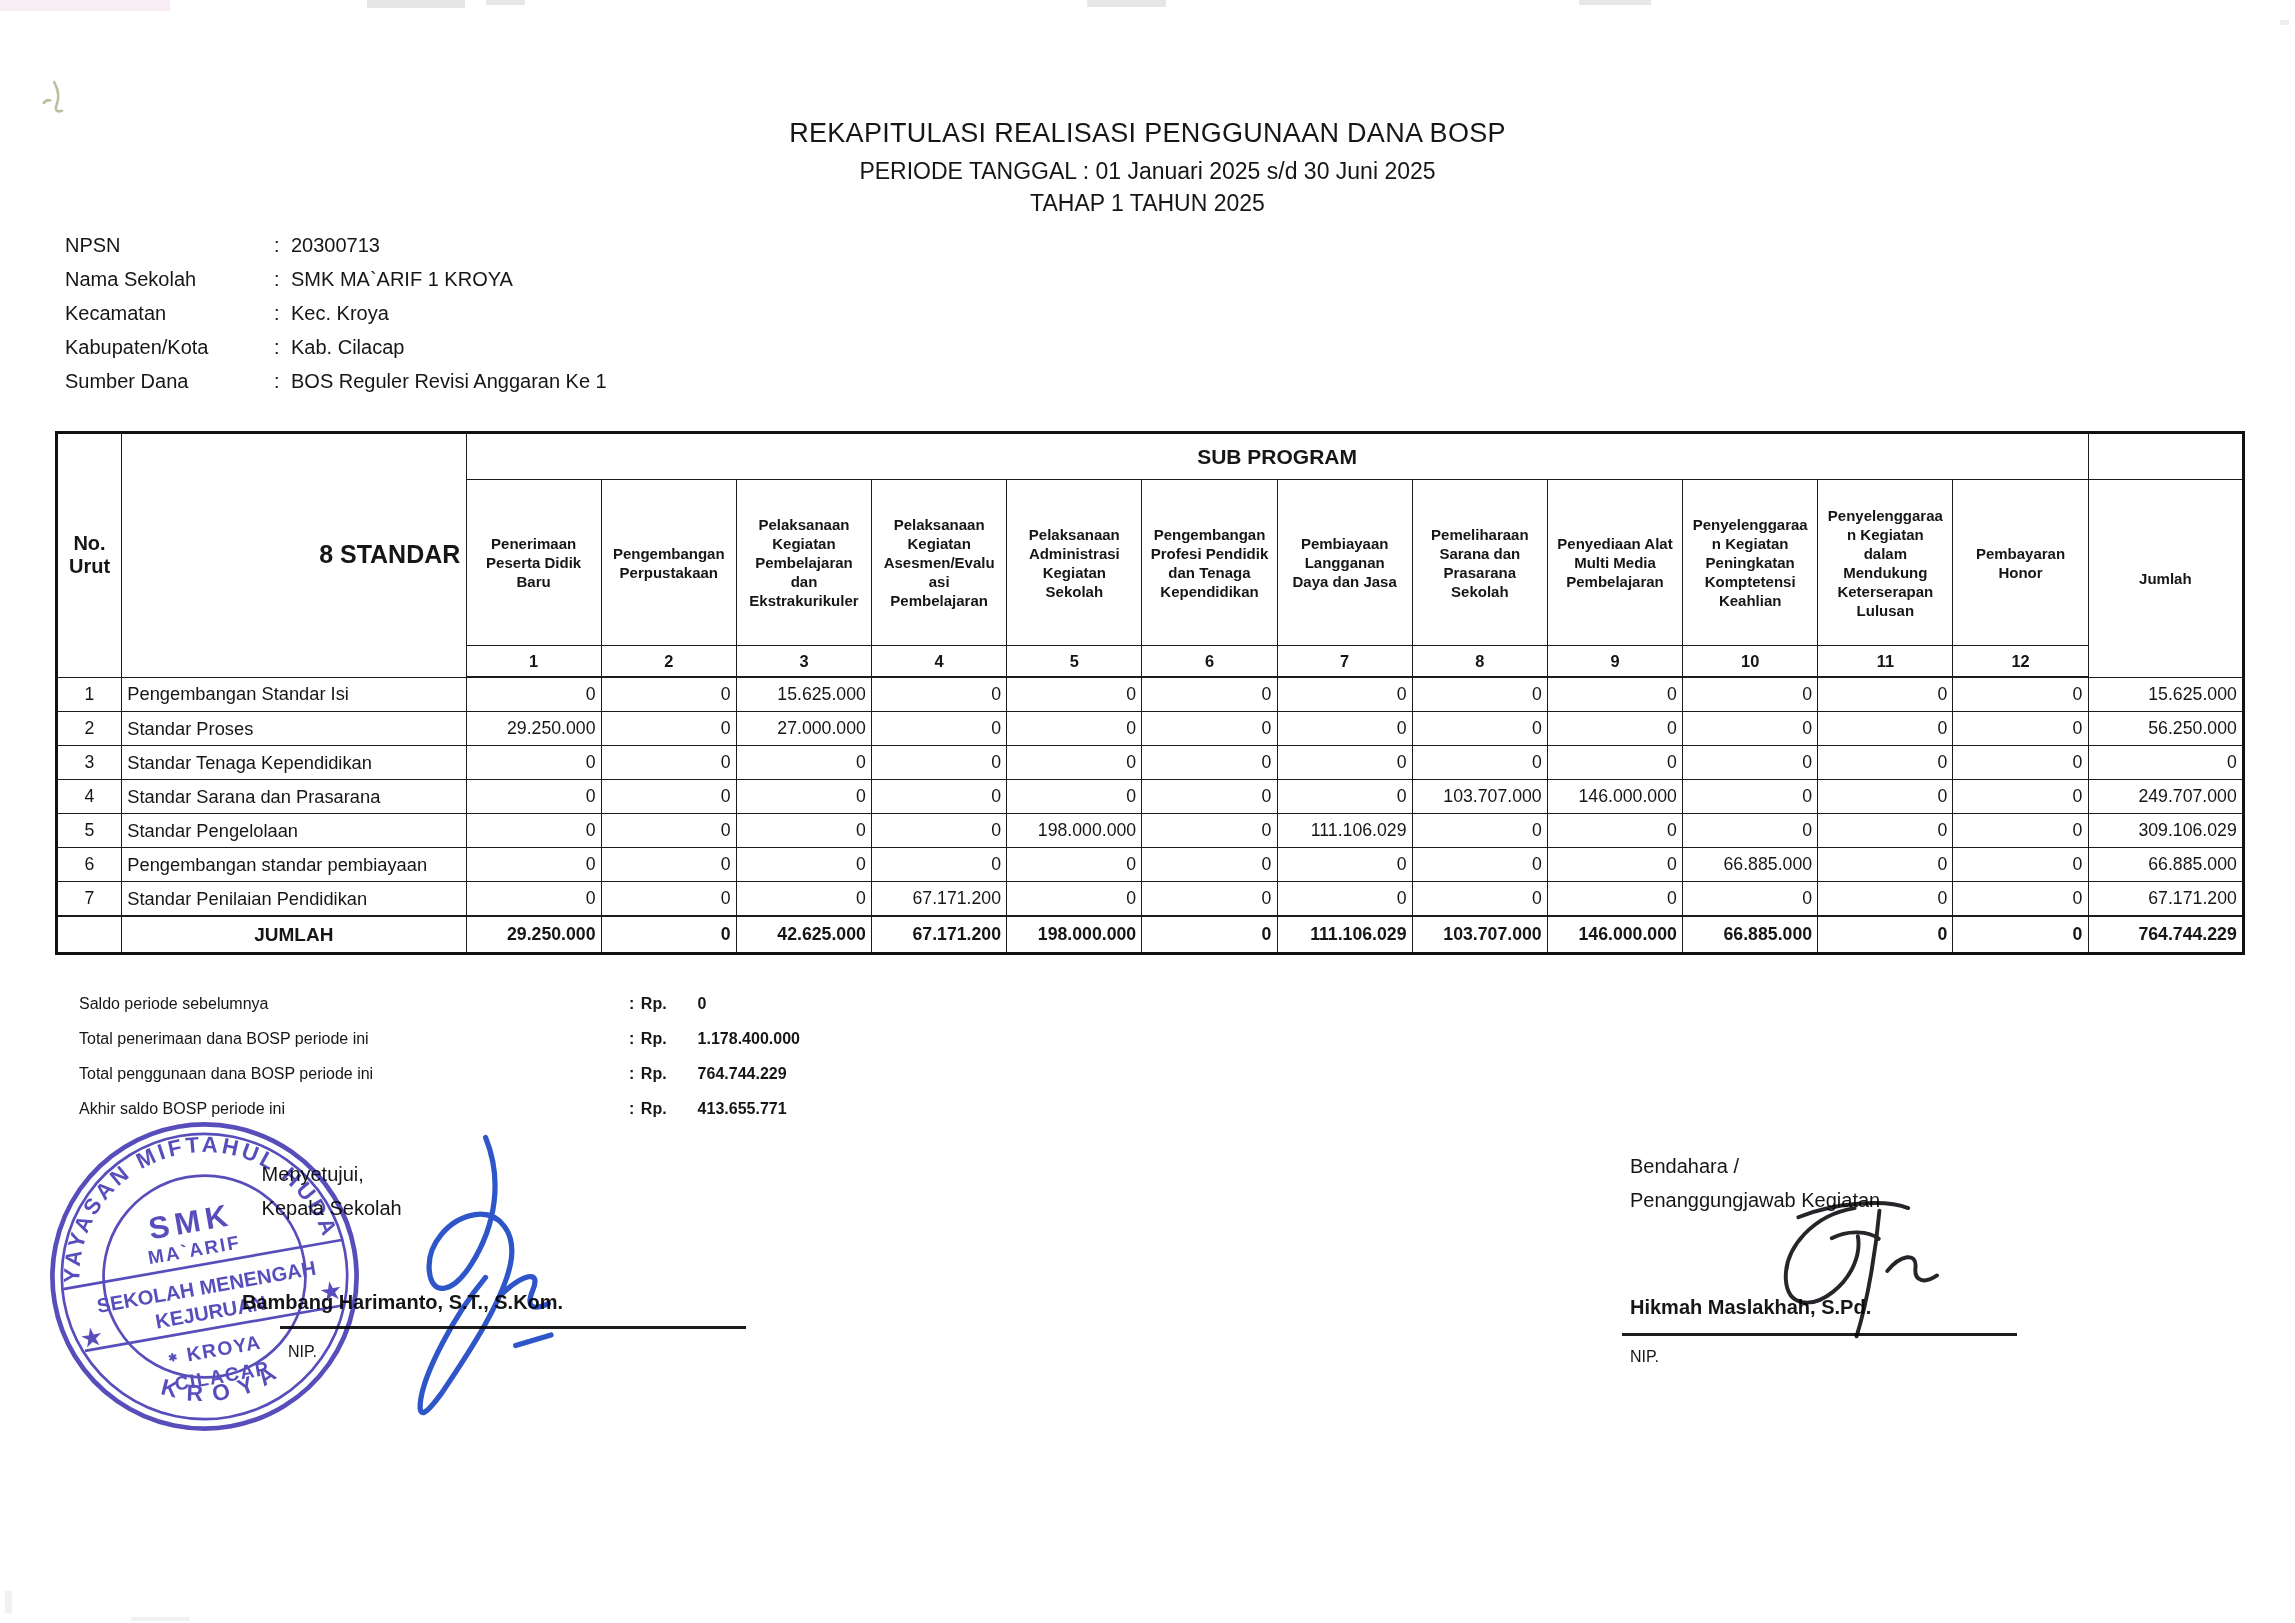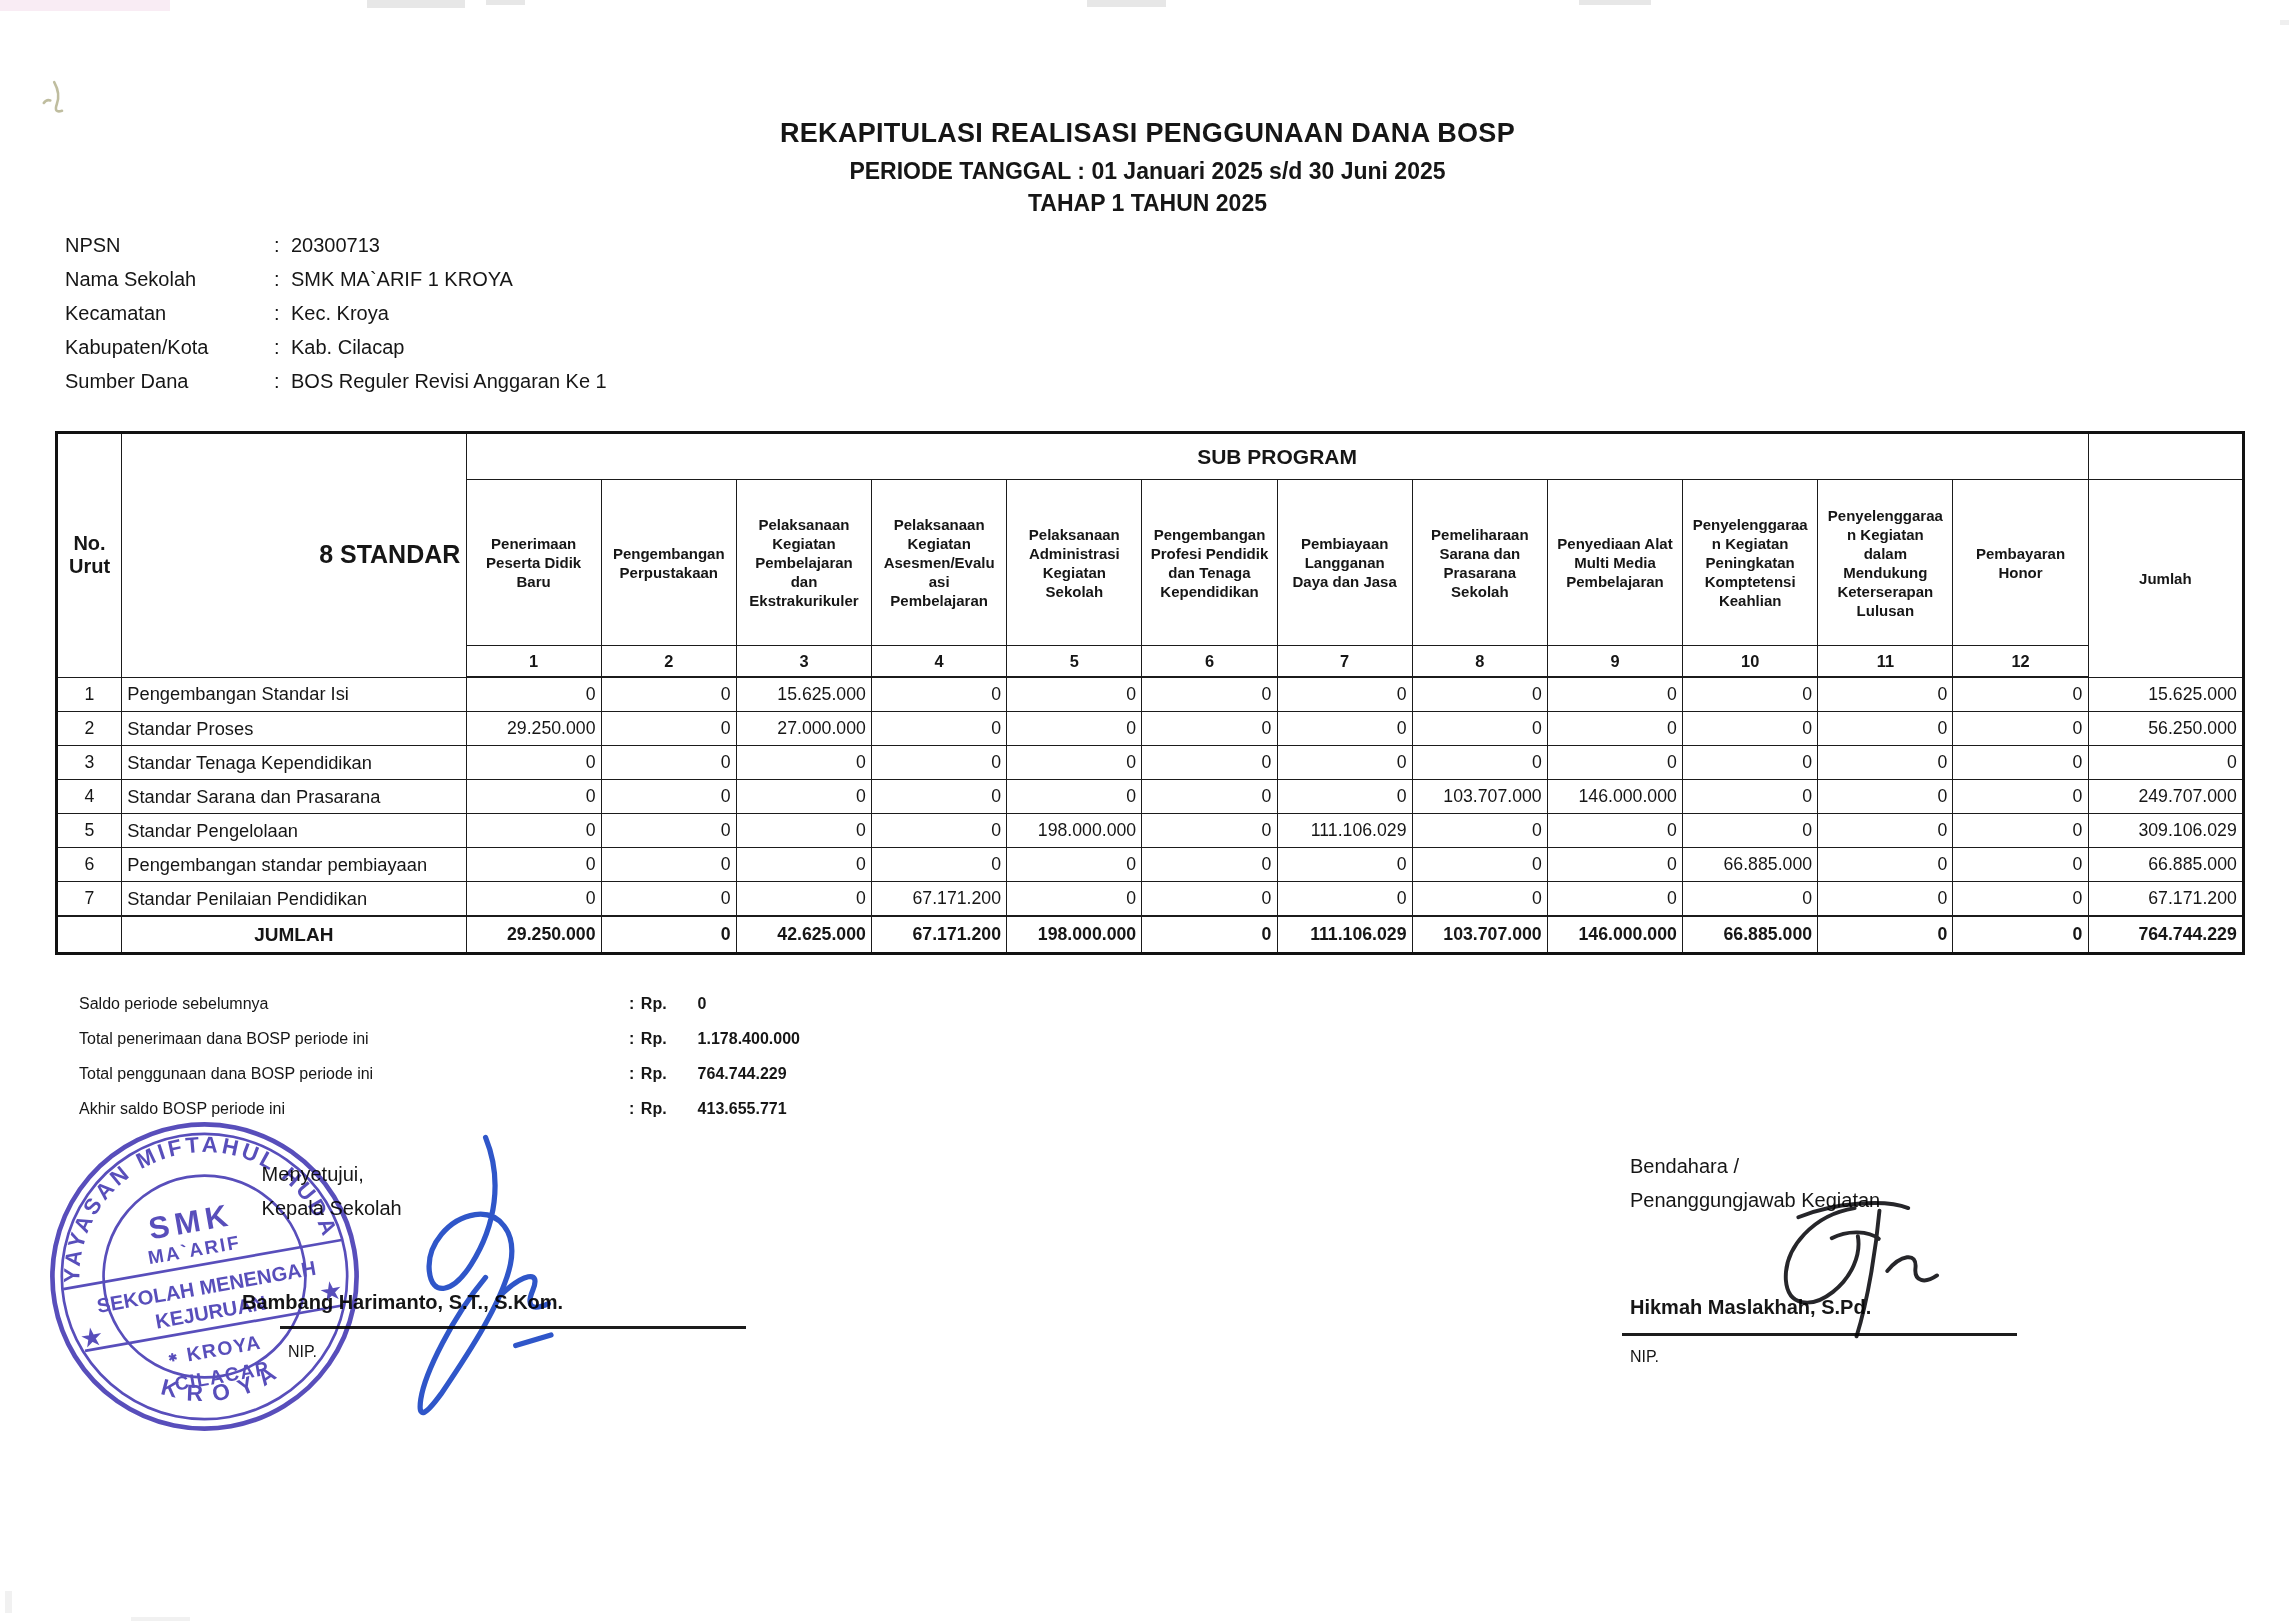--- a/index.html
+++ b/index.html
@@ -1,20 +1,20 @@
 <!DOCTYPE html>
 <html style="font-size:10.5px"><head>
 <meta charset="utf-8">
 <style>
   html,body{margin:0;padding:0;background:#e8e8e8;}
   #page{position:relative;width:2295px;height:1623px;background:#ffffff;overflow:hidden;
         font-family:"Liberation Sans",sans-serif;color:#161616;}
 
   
-  .title-block{position:absolute;left:0;top:118px;width:100%;text-align:center;font-weight:bold;}
+  .title-block{position:absolute;left:0;top:118px;width:100%;text-align:center;font-weight:normal;}
   .title-1{font-size:27px;letter-spacing:0.3px;}
   .title-2{font-size:23px;margin-top:9.2px;}
   .title-3{font-size:23px;margin-top:5.2px;}
 
   
   .info-block{position:absolute;left:65px;top:228px;font-size:20px;}
   .info-row{height:34px;line-height:34px;white-space:nowrap;}
   .info-label{display:inline-block;width:209px;}
   .info-colon{display:inline-block;width:17px;}
 

